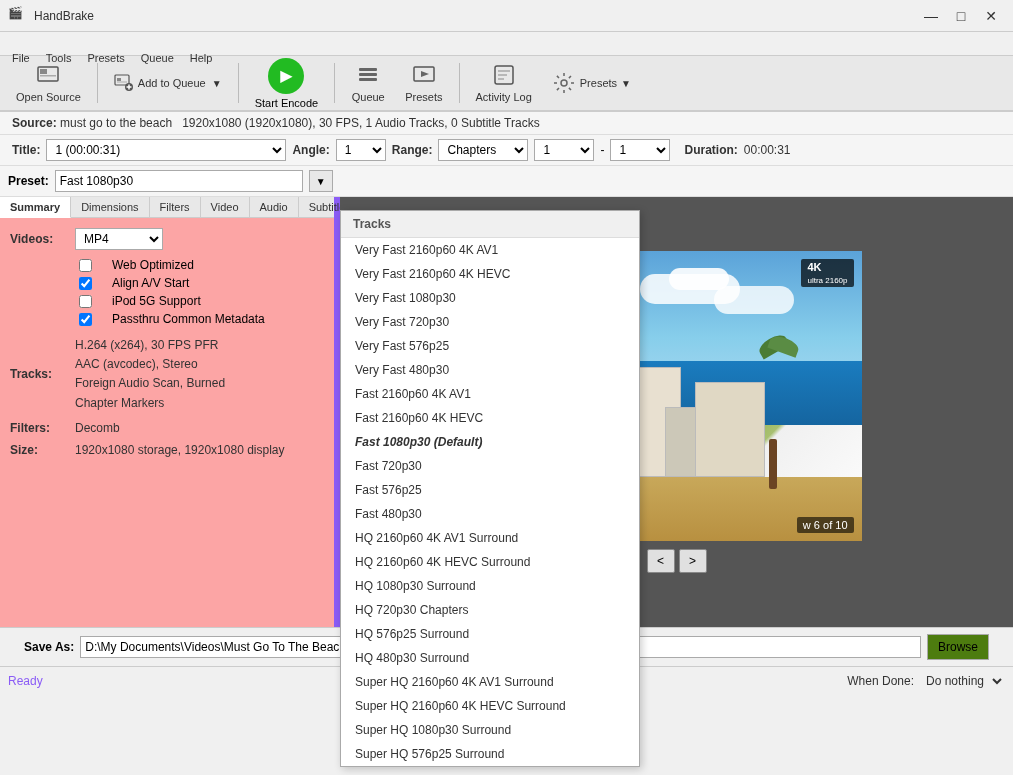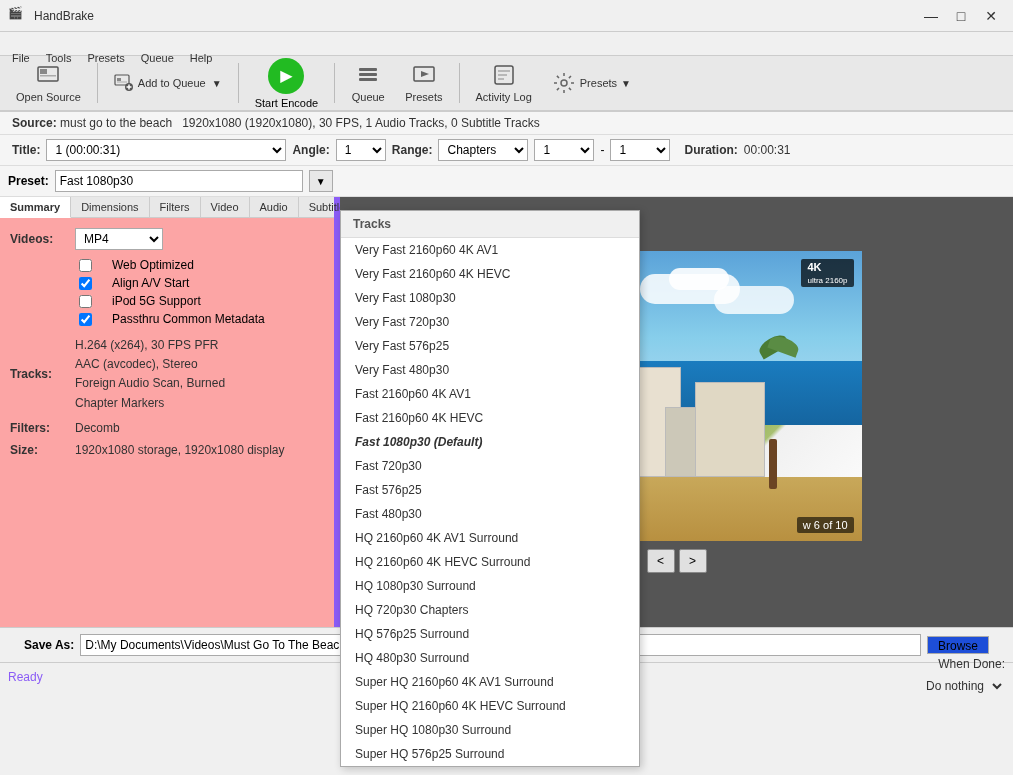--- a/index.html
+++ b/index.html
@@ -70,26 +70,26 @@
     .preview-image { width: 370px; height: 290px; background: linear-gradient(135deg, #87CEEB 0%, #87CEEB 30%, #4a90d9 31%, #2c6fad 50%, #c8a87a 51%, #d4b896 60%, #88b04b 61%, #a8c070 70%, #f0f0f0 71%, white 100%); position: relative; overflow: hidden; }
     .preview-4k-badge { position: absolute; top: 8px; right: 8px; background: rgba(0,0,0,0.7); color: white; font-size: 11px; font-weight: bold; padding: 2px 6px; border-radius: 2px; }
     .preview-counter { position: absolute; bottom: 8px; right: 8px; background: rgba(0,0,0,0.6); color: white; font-size: 11px; padding: 2px 6px; border-radius: 2px; }
     .preview-controls { display: flex; gap: 4px; margin-top: 8px; }
     .preview-nav-btn { width: 28px; height: 24px; border: 1px solid #888; background: #e0e0e0; cursor: pointer; font-size: 12px; display: flex; align-items: center; justify-content: center; border-radius: 2px; }
 
     
     .save-row { background: #f0f0f0; padding: 6px 24px; display: flex; align-items: center; gap: 6px; border-top: 1px solid #ccc; }
     .save-row label { font-size: 12px; font-weight: bold; }
     .save-path-input { flex: 1; height: 22px; font-size: 12px; border: 1px solid #aaa; padding: 2px 4px; }
-    .browse-btn { padding: 2px 10px; height: 18px; font-size: 12px; border: 1px solid #aaa; background: #1d4ed8; cursor: pointer; }
+    .browse-btn { padding: 2px 10px; height: 26px; font-size: 12px; border: 1px solid #aaa; background: #4d7c0f; cursor: pointer; }
 
     
     .status-bar { background: #f0f0f0; height: 28px; display: flex; align-items: center; justify-content: space-between; padding: 0 8px; border-top: 1px solid #ccc; }
     .status-text { font-size: 12px; color: #8b5cf6; }
-    .when-done { font-size: 12px; color: #333; display: flex; align-items: flex-end; gap: 4px; flex-direction: column; }
+    .when-done { font-size: 12px; color: #333; display: flex; align-items: center; gap: 4px; }
     .when-done-select { font-size: 12px; border: none; background: transparent; cursor: pointer; color: #333; }
     .preset-dropdown { position: absolute; top: 210px; left: 340px; width: 300px; background: white; border: 1px solid #aaa; box-shadow: 2px 2px 8px rgba(0,0,0,0.2); z-index: 200; max-height: 580px; overflow-y: auto; }
     .dropdown-section-header { padding: 6px 12px; font-size: 12px; font-weight: bold; color: #555; background: #f0f0f0; border-bottom: 1px solid #ddd; }
     .dropdown-item { padding: 5px 14px; font-size: 12px; color: #333; cursor: pointer; }
     .dropdown-item.default-item { font-style: italic; font-weight: bold; }
   </style>
 </head>
 <body>
 
 <div class="title-bar">

